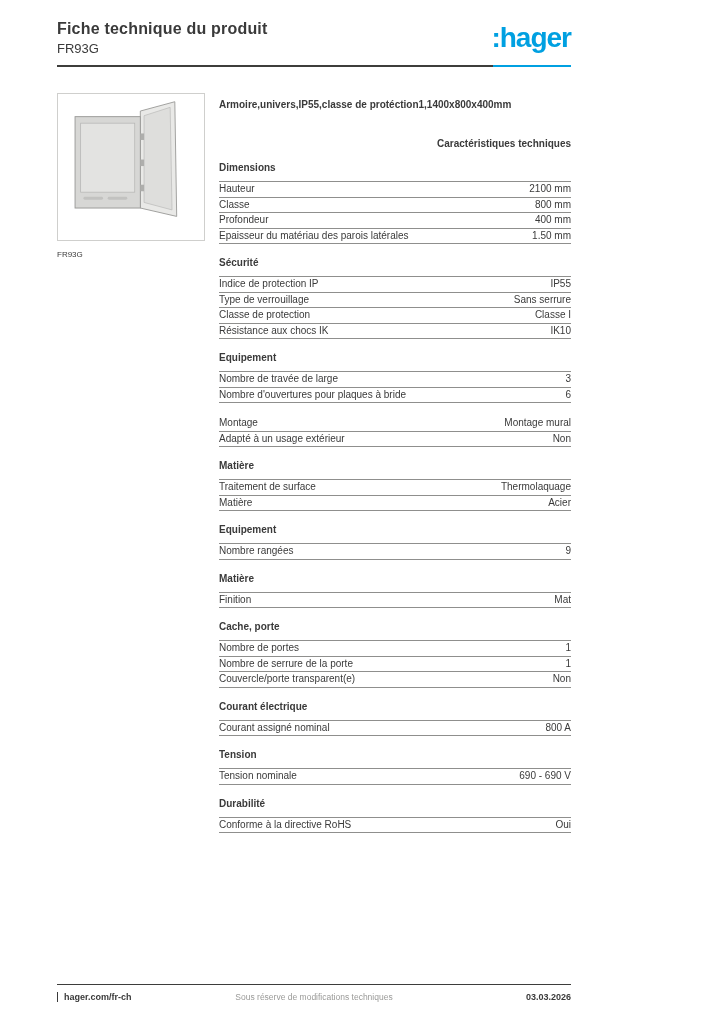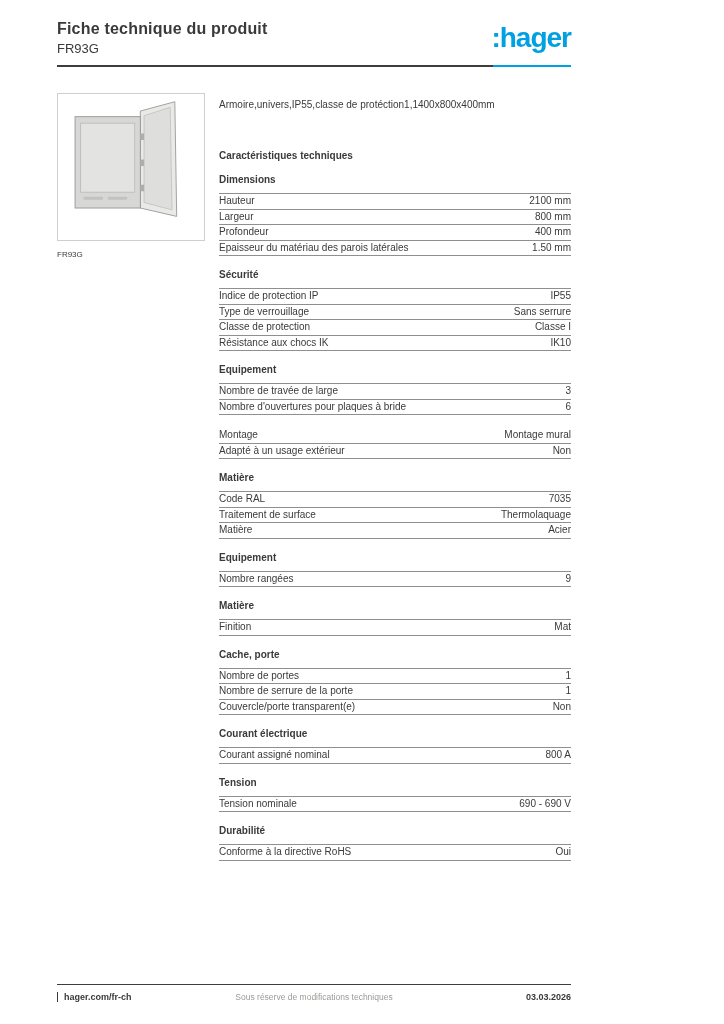--- a/index.html
+++ b/index.html
@@ -23,22 +23,22 @@
   .header-rule .seg-blue { width:78px; background:var(--blue); }
 
   
   .main { display:flex; align-items:flex-start; margin-top:26px; }
   .aside { width:148px; flex:none; }
   .img-box { width:148px; height:148px; border:1px solid #cfcfcd; background:#fff; padding:4px; }
   .img-box svg { width:100%; height:100%; display:block; }
   .caption { font-size:8px; margin-top:9px; }
 
   .details { flex:1; margin-left:14px; min-width:0; }
-  .description { font-size:10px; font-weight:normal; margin-top:6px; }
-  .char-title { font-size:10px; font-weight:bold; margin-top:40px; }
+  .description { font-size:10px; font-weight:bold; margin-top:6px; }
+  .char-title { font-size:10px; font-weight:bold; margin-top:28px;text-align:right; }
 
   .section { margin-top:13px; }
   .section-title { font-size:10px; font-weight:bold; padding-bottom:8px; border-bottom:1px solid var(--line); }
   .spec-row {
     display:flex; justify-content:space-between; align-items:baseline;
     font-size:10px; line-height:10.5px; padding:2px 0 2px;
     border-bottom:1px solid var(--line);
   }
   .spec-label { text-align:center; }
   .spec-value { text-align:right; white-space:nowrap; margin-left:12px; }
@@ -97,21 +97,21 @@
       <div class="description">Armoire,univers,IP55,classe de protéction1,1400x800x400mm</div>
       <div class="char-title">Caractéristiques techniques</div>
       <div>
           <div class="section">
             <div class="section-title">Dimensions</div>
             <div class="spec-row">
               <span class="spec-label">Hauteur</span>
               <span class="spec-value">2100 mm</span>
             </div>
             <div class="spec-row">
-              <span class="spec-label">Largeur</span>
+              <span class="spec-label">Classe</span>
               <span class="spec-value">800 mm</span>
             </div>
             <div class="spec-row">
               <span class="spec-label">Profondeur</span>
               <span class="spec-value">400 mm</span>
             </div>
             <div class="spec-row">
               <span class="spec-label">Epaisseur du matériau des parois latérales</span>
               <span class="spec-value">1.50 mm</span>
             </div>
@@ -151,24 +151,20 @@
               <span class="spec-label">Montage</span>
               <span class="spec-value">Montage mural</span>
             </div>
             <div class="spec-row">
               <span class="spec-label">Adapté à un usage extérieur</span>
               <span class="spec-value">Non</span>
             </div>
           </div>
           <div class="section">
             <div class="section-title">Matière</div>
-            <div class="spec-row">
-              <span class="spec-label">Code RAL</span>
-              <span class="spec-value">7035</span>
-            </div>
             <div class="spec-row">
               <span class="spec-label">Traitement de surface</span>
               <span class="spec-value">Thermolaquage</span>
             </div>
             <div class="spec-row">
               <span class="spec-label">Matière</span>
               <span class="spec-value">Acier</span>
             </div>
           </div>
           <div class="section">

